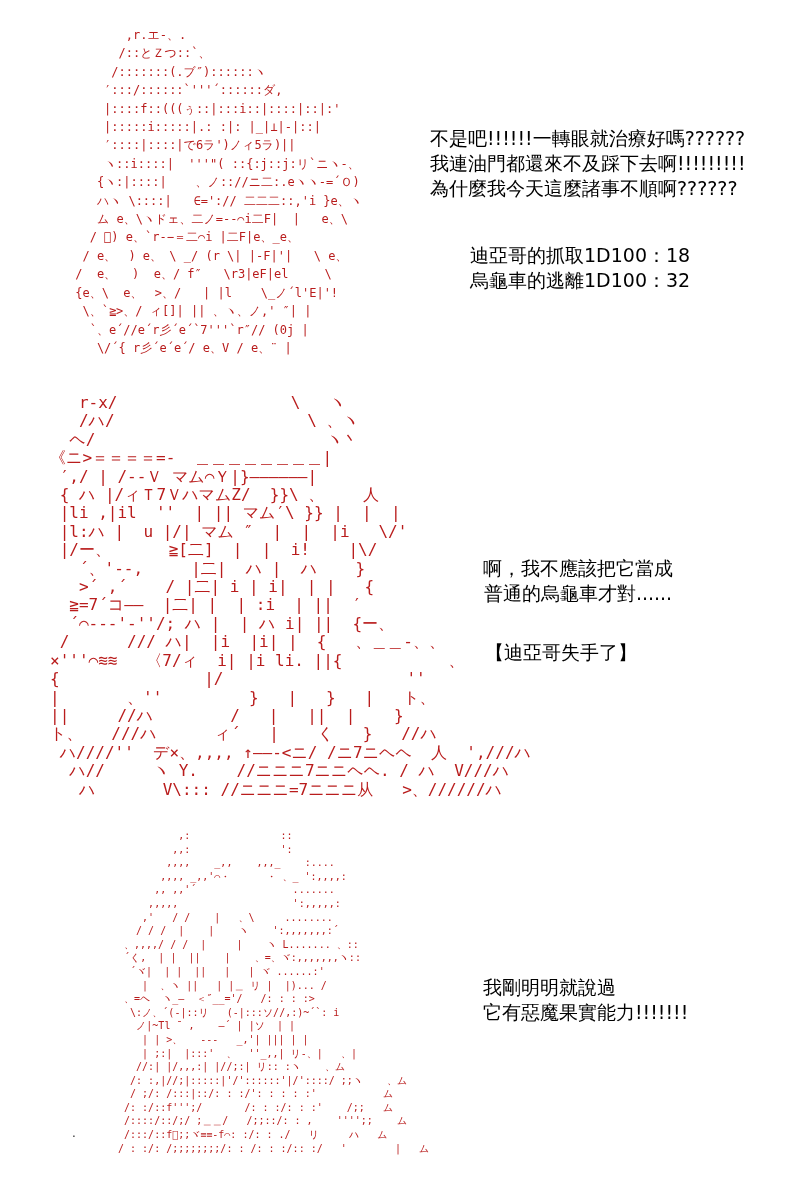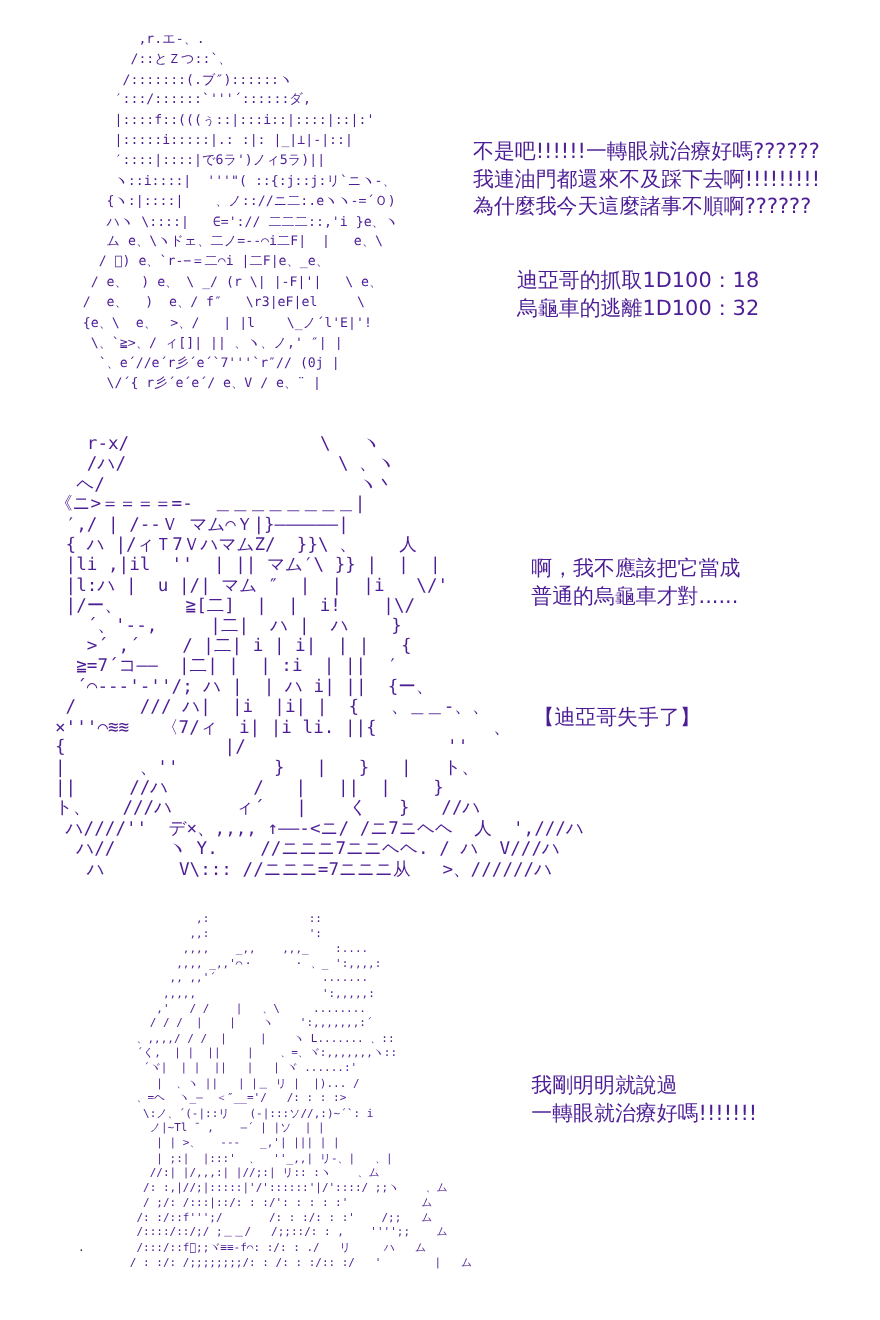--- a/index.html
+++ b/index.html
@@ -8,35 +8,35 @@
     background: #ffffff;
     font-family: "DejaVu Sans", sans-serif;
     color: #1c1c1c;
     overflow: hidden;
     position: relative;
   }
   .aa {
     position: absolute;
     font-family: "DejaVu Sans Mono", monospace;
     white-space: pre;
-    color: #4c1d95;
+    color: #b91c1c;
   }
   .aa-1 { left: 68px;  top: 26px;  font-size: 12px; line-height: 18.4px; }
   .aa-2 { left: 50px;  top: 394px; font-size: 16px; line-height: 18.4px; }
   .aa-3 { left: 112px; top: 829px; font-size: 10px; line-height: 13.6px; }
   .dialogue {
     position: absolute;
     font-size: 19px;
     line-height: 25px;
     white-space: pre-line;
-    color: #4c1d95;
+    color: #000000;
   }
   .dlg-1 { left: 430px; top: 126px; }
   .dice  { left: 470px; top: 243px; }
-  .dlg-2 { left: 483px; top: 505px; }
+  .dlg-2 { left: 483px; top: 556px; text-align: center; }
   .caption-3 { left: 485px; top: 640px; }
   .dlg-3 { left: 483px; top: 975px; }
   .stray-dot {
     position: absolute;
     left: 72px; top: 1126px;
     font-size: 12px;
     color: #2a2a2a;
   }
 </style>
 </head>
@@ -115,15 +115,15 @@
      | ;:|  |:::'  、  ''_,,| リ-、|   、|
     //:| |/,,,:| |//;:| リ:: :ヽ    、ム
    /: :,|//;|:::::|'/'::::::'|/'::::/ ;;ヽ    、ム
    / ;/: /:::|::/: : :/': : : : :'           ム
   /: :/::f''';/       /: : :/: : :'    /;;   ム
   /::::/::/;/ ;＿＿/   /;;::/: : ,    '''';;    ム
   /:::/::f゙;;ヾ≡≡-f⌒: :/: : ./   リ     ハ   ム
  / : :/: /;;;;;;;;/: : /: : :/:: :/   '        |   ム</div>
 
 <div class="dialogue dlg-3">我剛明明就說過
-一轉眼就治療好嗎!!!!!!!</div>
+它有惡魔果實能力!!!!!!!</div>
 
 <div class="stray-dot">.</div>
 
 </body></html>

